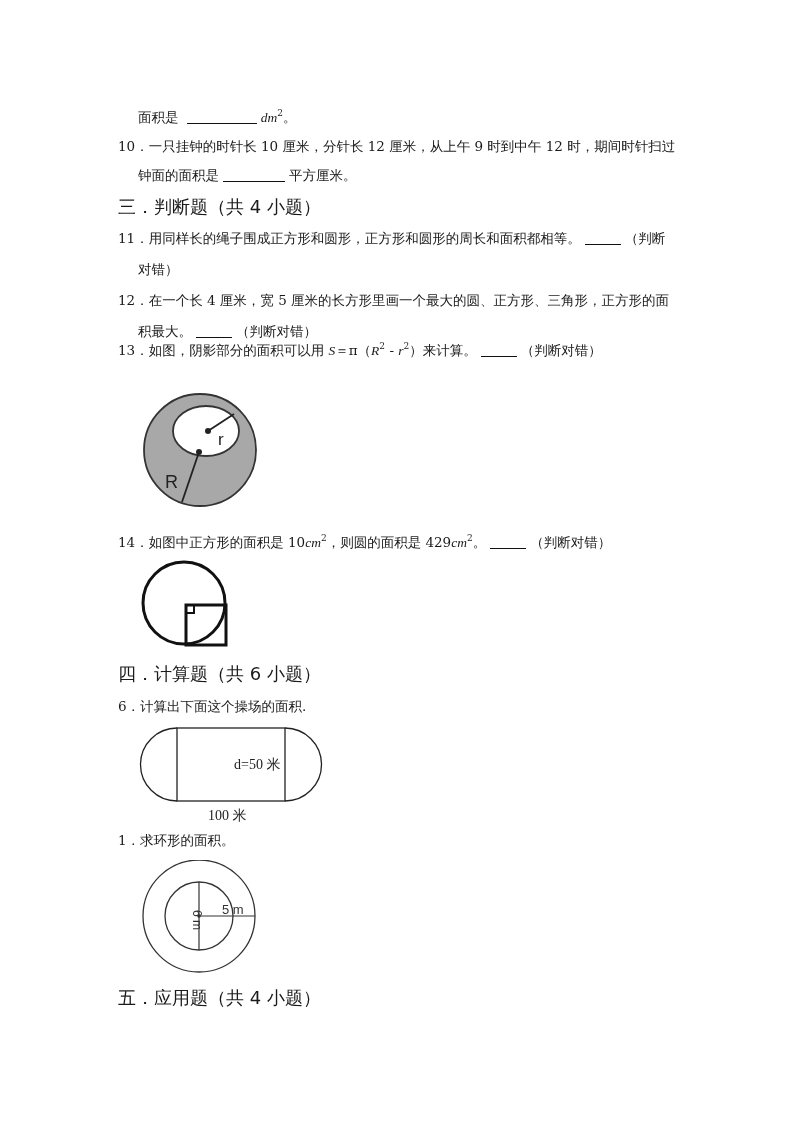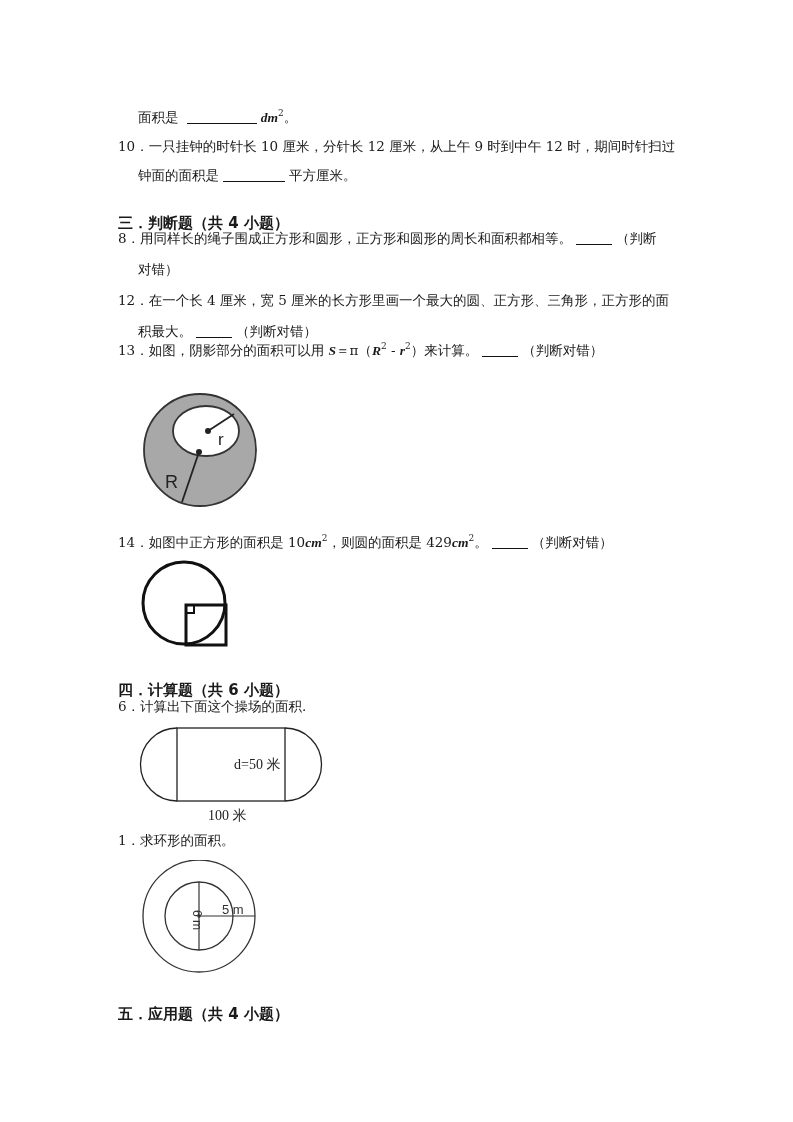--- a/index.html
+++ b/index.html
@@ -1,45 +1,45 @@
 <!DOCTYPE html>
 <html><head>
 <meta charset="utf-8">
 <style>
   html, body { margin: 0; padding: 0; background: #ffffff; }
   body { width: 793px; height: 1122px; position: relative; overflow: hidden;
          font-family: "DejaVu Serif", "Liberation Serif", serif; color: #1a1a1a; font-size: 13.5px; }
   .line { position: absolute; left: 118px; white-space: nowrap; line-height: 20px; }
   .indent { left: 138px; }
-  .heading { font-weight: bold; font-family: "DejaVu Sans", "Liberation Sans", sans-serif; font-size: 15px; margin-top: 16px; }
+  .heading { font-weight: normal; font-family: "DejaVu Sans", "Liberation Sans", sans-serif; font-size: 18px; }
   .blank { display: inline-block; border-bottom: 1.3px solid #111; height: 14px; vertical-align: -2px; margin: 0 4px; }
   .b-long { width: 70px; }
   .b-mid { width: 62px; }
   .b-short { width: 36px; }
-  i { font-family: "Liberation Serif", serif; font-weight: bold; }
+  i { font-family: "Liberation Serif", serif; }
   sup { font-size: 9px; }
   .fig { position: absolute; }
 </style>
 </head>
 <body>
 
 <div class="line indent" style="top:103px">
   <span>面积是</span>
   <span class="blank b-long"></span><i>dm</i><sup>2</sup><span>。</span>
 </div>
 
 <div class="line" style="top:136px">10．一只挂钟的时针长 10 厘米，分针长 12 厘米，从上午 9 时到中午 12 时，期间时针扫过</div>
 <div class="line indent" style="top:165px">
   <span>钟面的面积是</span><span class="blank b-mid"></span><span>平方厘米。</span>
 </div>
 
 <div class="line heading" style="top:197px">三．判断题（共 4 小题）</div>
 
 <div class="line" style="top:228px">
-  <span>8．用同样长的绳子围成正方形和圆形，正方形和圆形的周长和面积都相等。</span><span class="blank b-short"></span><span>（判断</span>
+  <span>11．用同样长的绳子围成正方形和圆形，正方形和圆形的周长和面积都相等。</span><span class="blank b-short"></span><span>（判断</span>
 </div>
 <div class="line indent" style="top:259px">对错）</div>
 
 <div class="line" style="top:290px">12．在一个长 4 厘米，宽 5 厘米的长方形里画一个最大的圆、正方形、三角形，正方形的面</div>
 <div class="line indent" style="top:321px">
   <span>积最大。</span><span class="blank b-short"></span><span>（判断对错）</span>
 </div>
 
 <div class="line" style="top:336px">
   <span>13．如图，阴影部分的面积可以用 </span><i>S</i><span>＝π（</span><i>R</i><sup>2</sup><span> - </span><i>r</i><sup>2</sup><span>）来计算。</span><span class="blank b-short"></span><span>（判断对错）</span>

